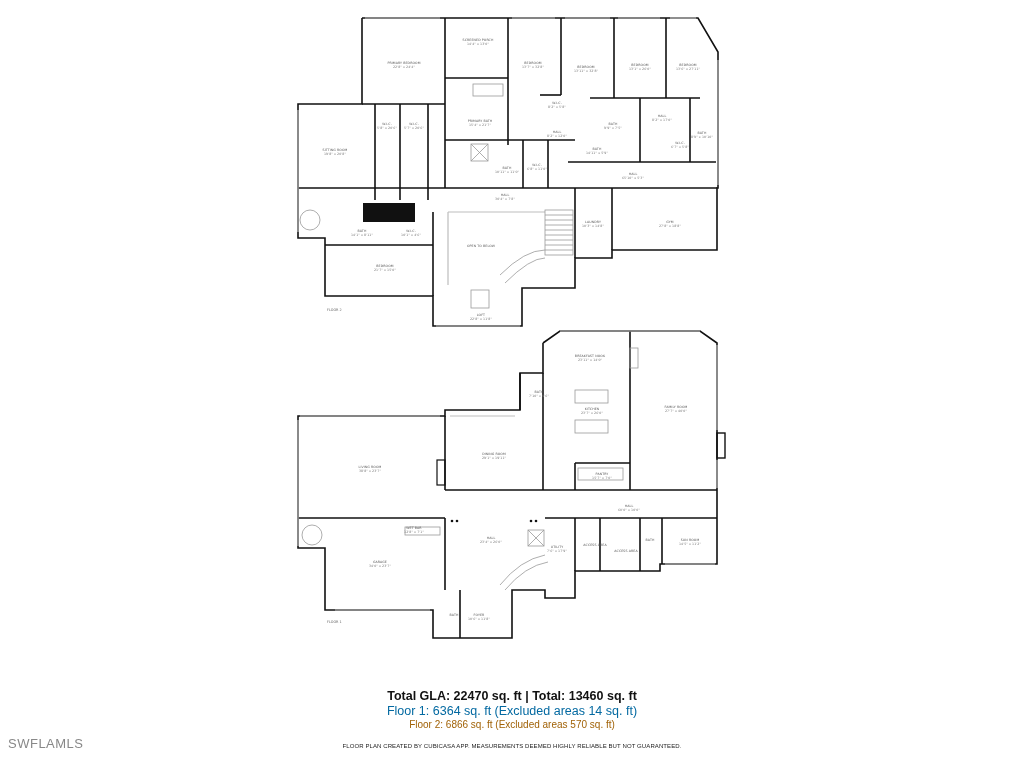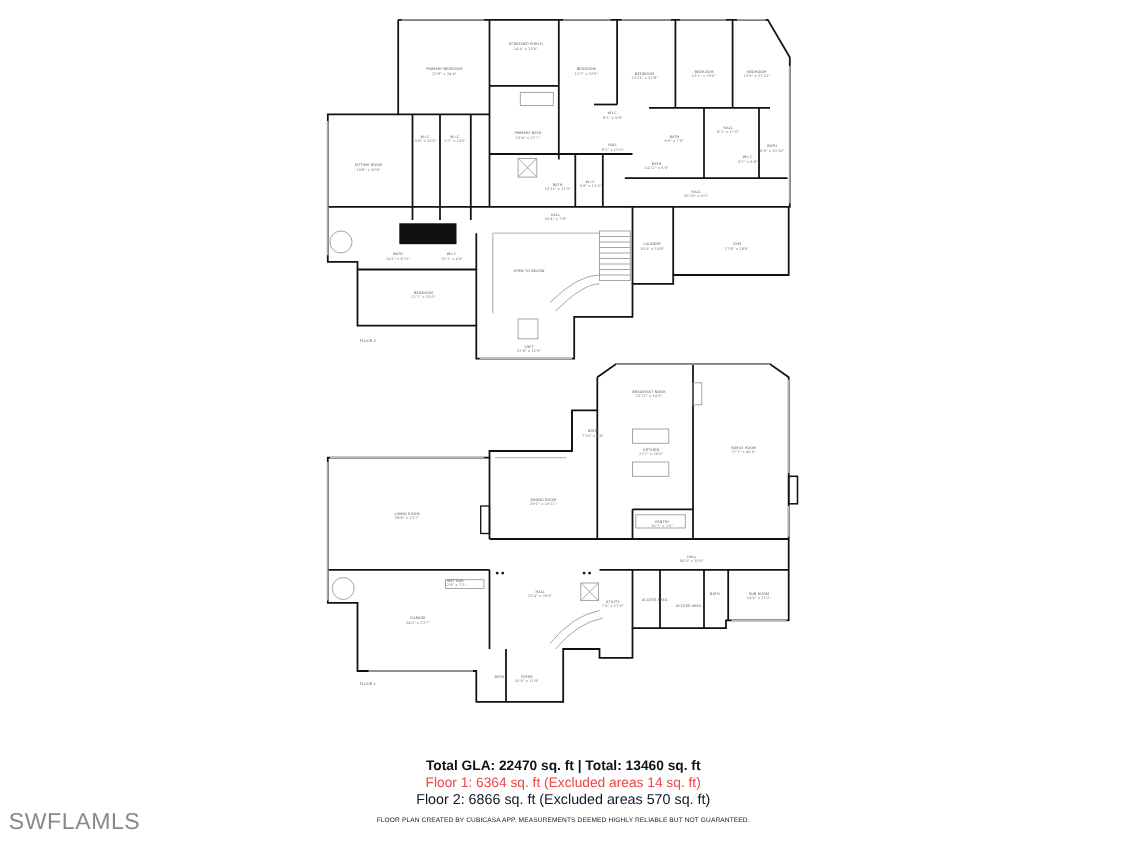--- a/index.html
+++ b/index.html
@@ -3,24 +3,24 @@
 <meta charset="utf-8">
 <style>
   html,body{margin:0;padding:0;background:#ffffff;}
   body{width:1024px;height:768px;position:relative;overflow:hidden;font-family:"Liberation Sans",sans-serif;}
   .plan{position:absolute;left:0;top:0;width:1024px;height:768px;}
   .room-label{position:absolute;transform:translate(-50%,-50%);text-align:center;color:#555;font-family:"DejaVu Sans",sans-serif;font-size:3.2px;line-height:4px;white-space:nowrap;letter-spacing:0.1px;}
   .room-label .dim{display:block;color:#777;}
   .floor-tag{position:absolute;font-family:"DejaVu Sans",sans-serif;font-size:3.4px;color:#666;}
   .summary{position:absolute;left:0;width:1024px;text-align:center;}
   .summary .total{top:689px;position:absolute;width:100%;font-weight:bold;font-size:12.5px;color:#111;}
-  .summary .f1{top:704px;position:absolute;width:100%;font-size:12.5px;color:#ef4444;}
-  .summary .f2{top:719px;position:absolute;width:100%;font-size:13px;color:#0f172a;}
+  .summary .f1{top:704px;position:absolute;width:100%;font-size:12.5px;color:#0369a1;}
+  .summary .f2{top:719px;position:absolute;width:100%;font-size:10px;color:#a16207;}
   .disclaimer{position:absolute;top:743px;width:1024px;text-align:center;font-size:6px;color:#222;letter-spacing:0.1px;}
-  .brand{position:absolute;left:8px;top:736px;font-size:21px;color:#888;letter-spacing:0.5px;}
+  .brand{position:absolute;left:8px;top:736px;font-size:13px;color:#888;letter-spacing:0.5px;}
 </style>
 </head>
 <body>
 
 <svg class="plan" viewBox="0 0 1024 768" xmlns="http://www.w3.org/2000/svg">
   <g fill="none" stroke="#111" stroke-width="1.6">
 
     <polyline points="362,18 362,104 298,104 298,238 325,238 325,296 433,296 433,326 522,326 522,288 575,288 575,258 612,258 612,250 717,250 717,188 718,188 718,52 698,18 362,18"></polyline>
 
     <line x1="445" y1="18" x2="445" y2="188"></line>

